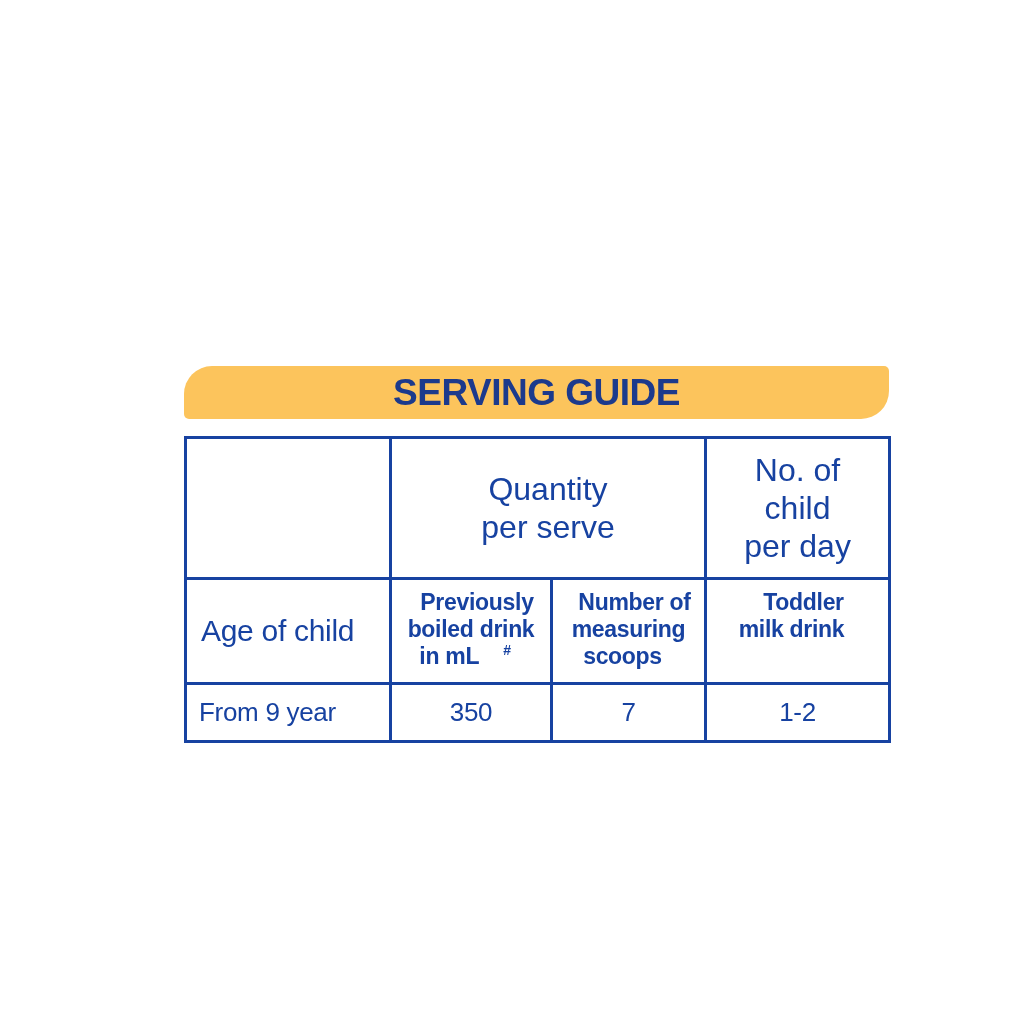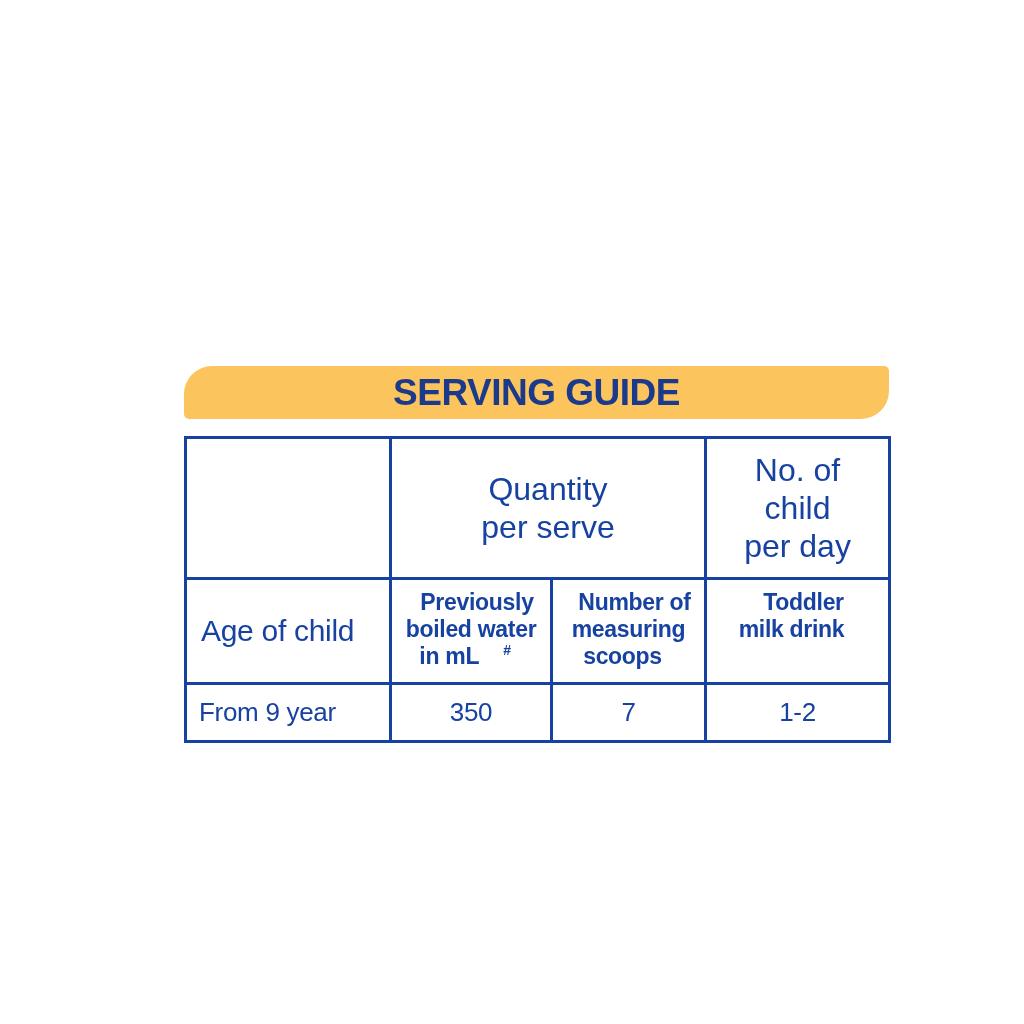--- a/index.html
+++ b/index.html
@@ -82,21 +82,21 @@
         <td class="corner"></td>
         <td class="group-hdr" colspan="2">Quantity
 per serve</td>
         <td class="group-hdr">No. of child
 per day</td>
       </tr>
       <tr class="r2">
         <td class="age-hdr">Age of child</td>
         <td class="col-hdr">
           <span class="hdr-lines">Previously
-boiled water
+boiled drink
 in mL</span><sup>#</sup>
         </td>
         <td class="col-hdr">
           <span class="hdr-lines">Number of
 measuring
 scoops</span>
         </td>
         <td class="col-hdr">
           <span class="hdr-lines">Toddler
 milk drink</span>

